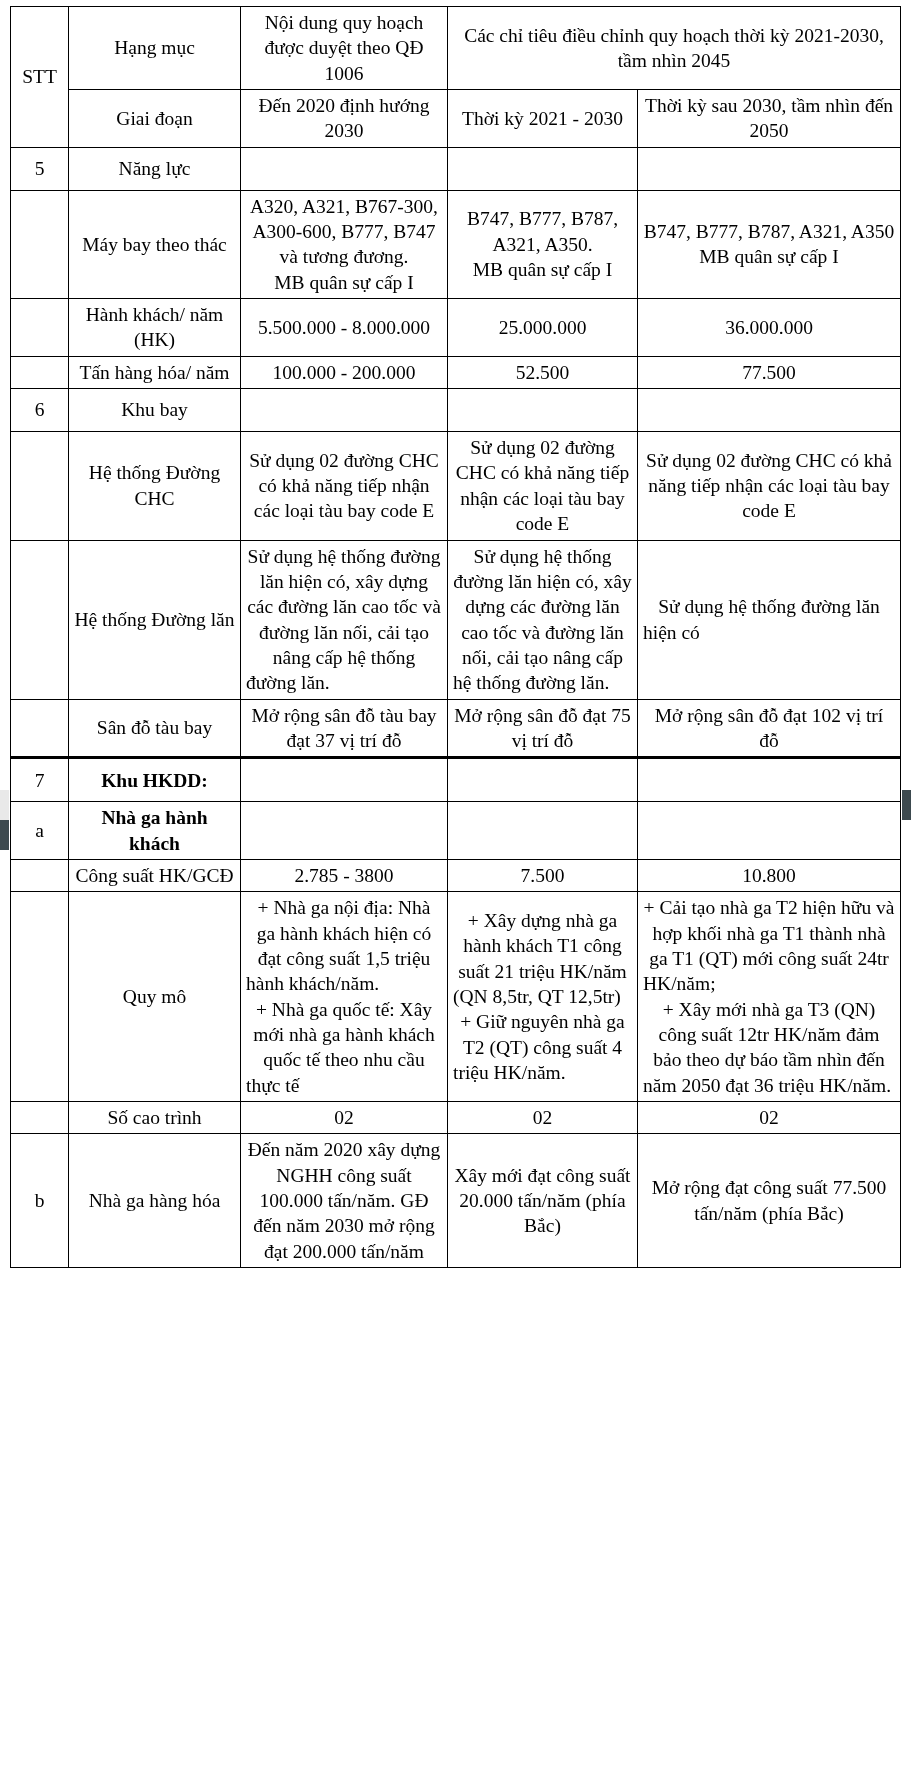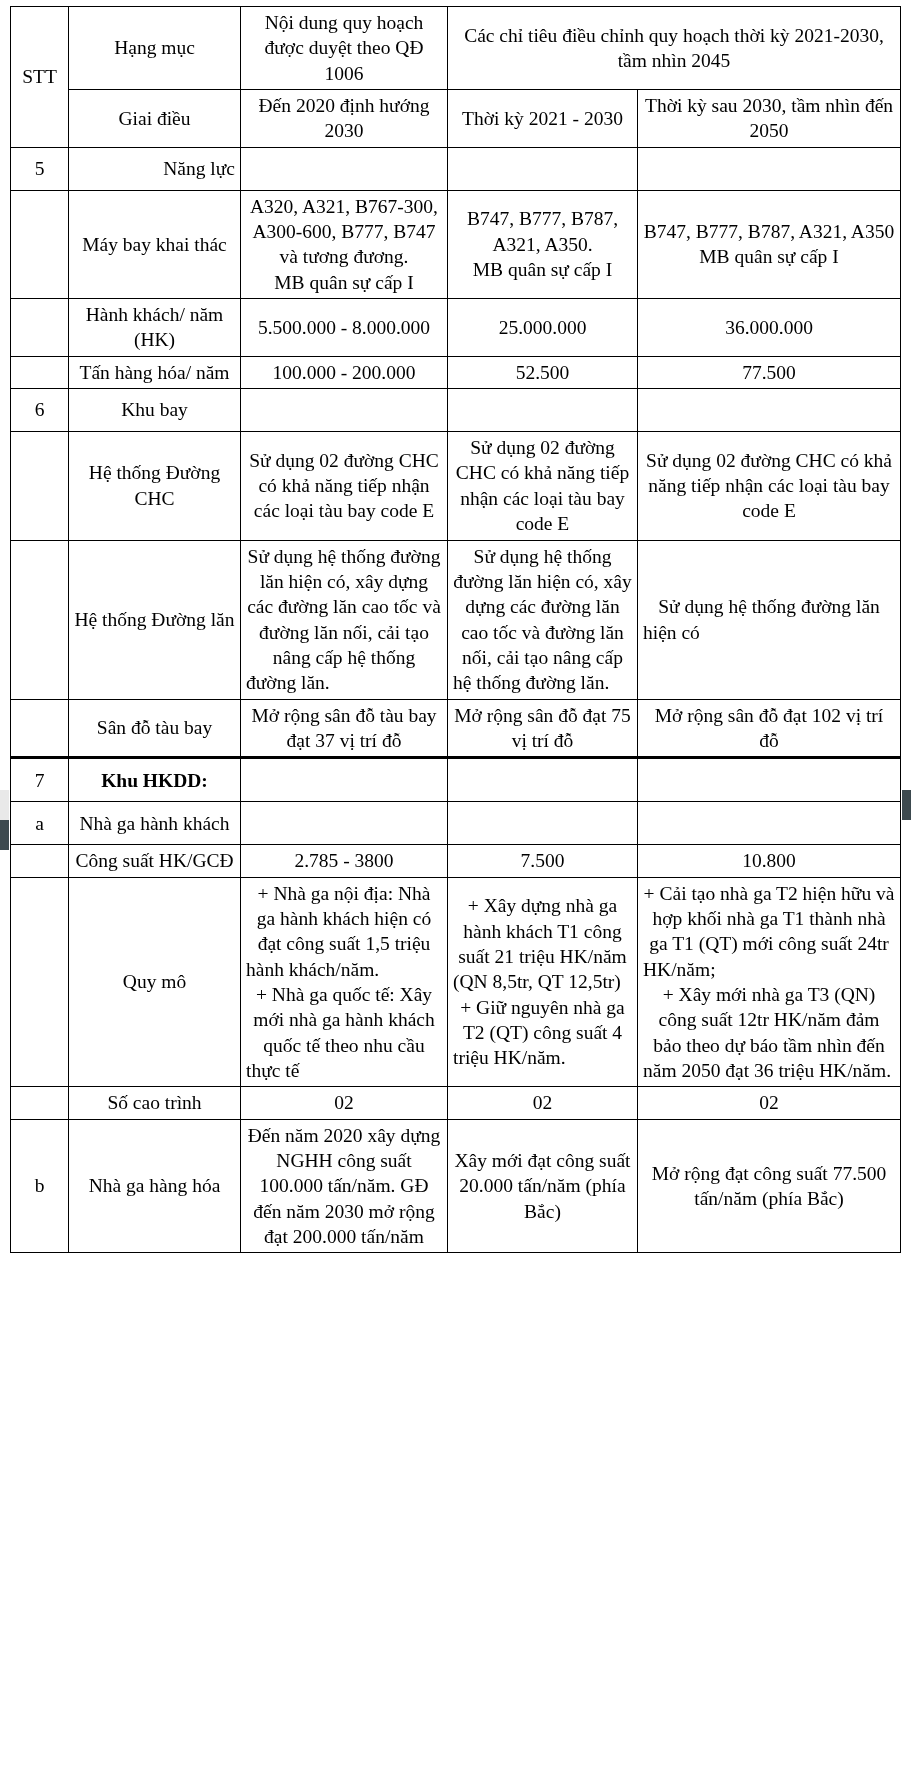--- a/index.html
+++ b/index.html
@@ -112,37 +112,37 @@
         <col class="c-p2">
     </colgroup>
     <thead>
       <tr>
         <th class="hdr" rowspan="2">STT</th>
         <th class="hdr">Hạng mục</th>
         <th class="hdr">Nội dung quy hoạch được duyệt theo QĐ 1006</th>
         <th class="hdr" colspan="2">Các chỉ tiêu điều chỉnh quy hoạch thời kỳ 2021-2030, tầm nhìn 2045</th>
       </tr>
       <tr>
-        <th class="hdr">Giai điều</th>
+        <th class="hdr">Giai đoạn</th>
         <th class="hdr">Đến 2020 định hướng 2030</th>
         <th class="hdr">Thời kỳ 2021 - 2030</th>
         <th class="hdr">Thời kỳ sau 2030, tầm nhìn đến 2050</th>
       </tr>
     </thead>
     <tbody id="tbody">
         <tr>
           <td class="stt" style="height: 36px;">5</td>
-          <td class="item" style="height: 36px; text-align: right;">Năng lực</td>
-          <td class="ctr lines" style="height: 36px;"></td>
-          <td class="ctr lines" style="height: 36px;"></td>
-          <td class="ctr lines" style="height: 36px;"></td>
-        </tr>
-        <tr>
-          <td class="stt"></td>
-          <td class="item">Máy bay khai thác</td>
+          <td class="item" style="height: 36px;">Năng lực</td>
+          <td class="ctr lines" style="height: 36px;"></td>
+          <td class="ctr lines" style="height: 36px;"></td>
+          <td class="ctr lines" style="height: 36px;"></td>
+        </tr>
+        <tr>
+          <td class="stt"></td>
+          <td class="item">Máy bay theo thác</td>
           <td class="ctr lines">A320, A321, B767-300, A300-600, B777, B747 và tương đương.
 MB quân sự cấp I</td>
           <td class="ctr lines">B747, B777, B787, A321, A350.
 MB quân sự cấp I</td>
           <td class="ctr lines">B747, B777, B787, A321, A350
 MB quân sự cấp I</td>
         </tr>
         <tr>
           <td class="stt"></td>
           <td class="item">Hành khách/ năm (HK)</td>
@@ -187,21 +187,21 @@
         </tr>
         <tr class="thick-top">
           <td class="stt" style="height: 36px;">7</td>
           <td class="item" style="height: 36px; font-weight: bold;">Khu HKDD:</td>
           <td class="ctr lines" style="height: 36px;"></td>
           <td class="ctr lines" style="height: 36px;"></td>
           <td class="ctr lines" style="height: 36px;"></td>
         </tr>
         <tr>
           <td class="stt" style="height: 36px;">a</td>
-          <td class="item" style="height: 36px;">Nhà ga hành khách</td>
+          <td class="item" style="height: 36px; font-weight: bold;">Nhà ga hành khách</td>
           <td class="ctr lines" style="height: 36px;"></td>
           <td class="ctr lines" style="height: 36px;"></td>
           <td class="ctr lines" style="height: 36px;"></td>
         </tr>
         <tr>
           <td class="stt"></td>
           <td class="item">Công suất HK/GCĐ</td>
           <td class="ctr lines">2.785 - 3800</td>
           <td class="ctr lines">7.500</td>
           <td class="ctr lines">10.800</td>

